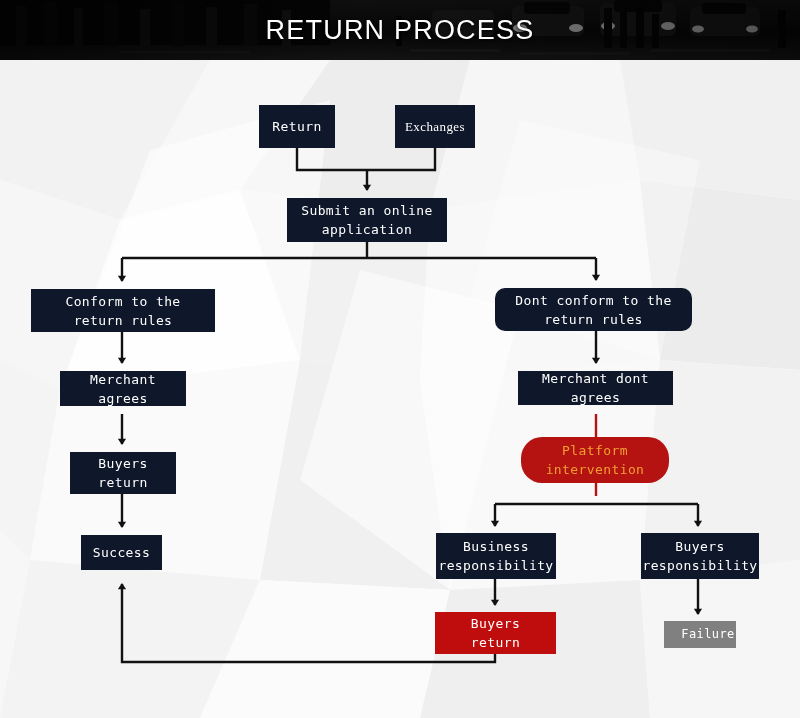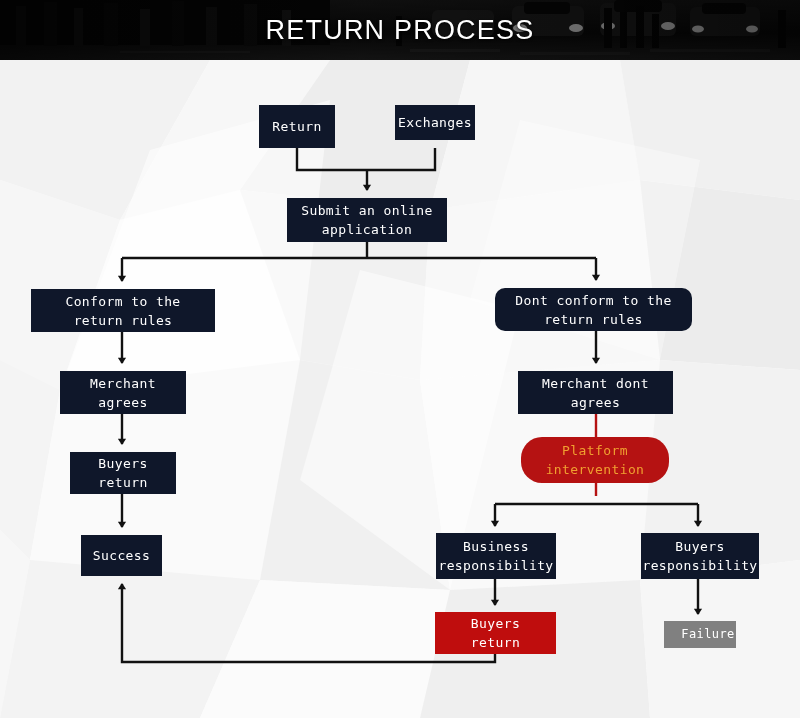--- a/index.html
+++ b/index.html
@@ -238,45 +238,45 @@
 
       <path d="M495,579 L495,605" marker-end="url(#ah)"></path>
       <path d="M698,579 L698,614" marker-end="url(#ah)"></path>
 
       <path d="M495,654 L495,662 L122,662 L122,584" marker-end="url(#ahu)"></path>
     </g>
   </svg>
 
   <div class="node black" style="left:259px; top:105px; width:76px; height:43px;">Return</div>
 
-  <div class="node black" style="left:395px; top:105px; width:80px; height:35px;">Exchanges</div>
+  <div class="node black" style="left:395px; top:105px; width:80px; height:43px;font-family:Liberation Serif, serif;">Exchanges</div>
 
   <div class="node black" style="left:287px; top:198px; width:160px; height:44px;">Submit an online
 application</div>
 
   <div class="node black" style="left:31px; top:289px; width:184px; height:43px;">Conform to the
 return rules</div>
 
   <div class="node black" style="left:495px; top:288px; width:197px; height:43px;border-radius:10px;">Dont conform to the
 return rules</div>
 
-  <div class="node black" style="left:60px; top:371px; width:126px; height:43px;">Merchant agrees</div>
-
-  <div class="node black" style="left:518px; top:371px; width:155px; height:43px;">Merchant dont agrees</div>
+  <div class="node black" style="left:60px; top:371px; width:126px; height:35px;">Merchant agrees</div>
+
+  <div class="node black" style="left:518px; top:371px; width:155px; height:34px;">Merchant dont agrees</div>
 
   <div class="node red-round" style="left:521px; top:437px; width:148px; height:46px;">Platform
 intervention</div>
 
   <div class="node black" style="left:70px; top:452px; width:106px; height:42px;">Buyers return</div>
 
   <div class="node black" style="left:436px; top:533px; width:120px; height:46px;">Business
 responsibility</div>
 
   <div class="node black" style="left:641px; top:533px; width:118px; height:46px;">Buyers
 responsibility</div>
 
-  <div class="node black" style="left:81px; top:535px; width:81px; height:41px;">Success</div>
+  <div class="node black" style="left:81px; top:535px; width:81px; height:35px;">Success</div>
 
   <div class="node red" style="left:435px; top:612px; width:121px; height:42px;">Buyers return</div>
 
   <div class="node gray" style="left:664px; top:621px; width:72px; height:27px; font-size:12px;padding-left:24px;">Failure</div>
 
 </div>
 
 </body></html>

